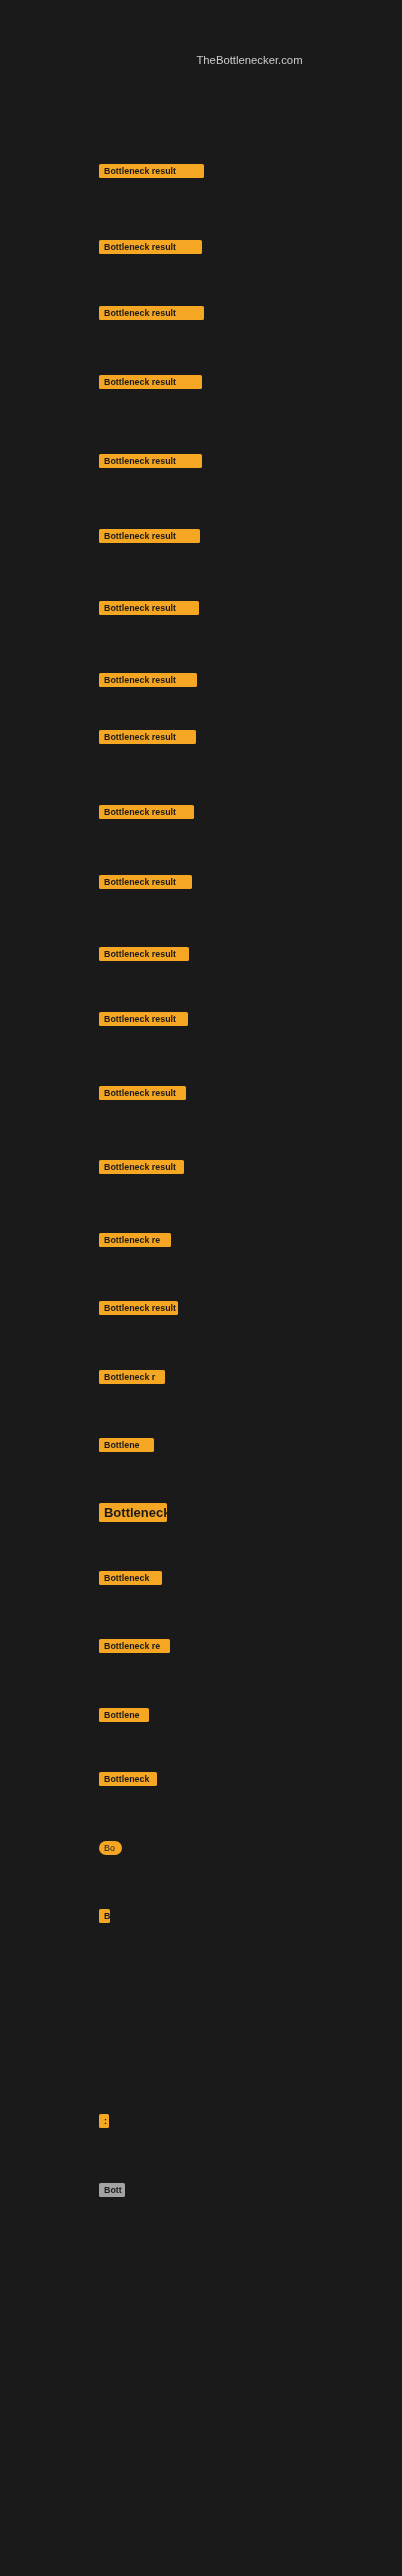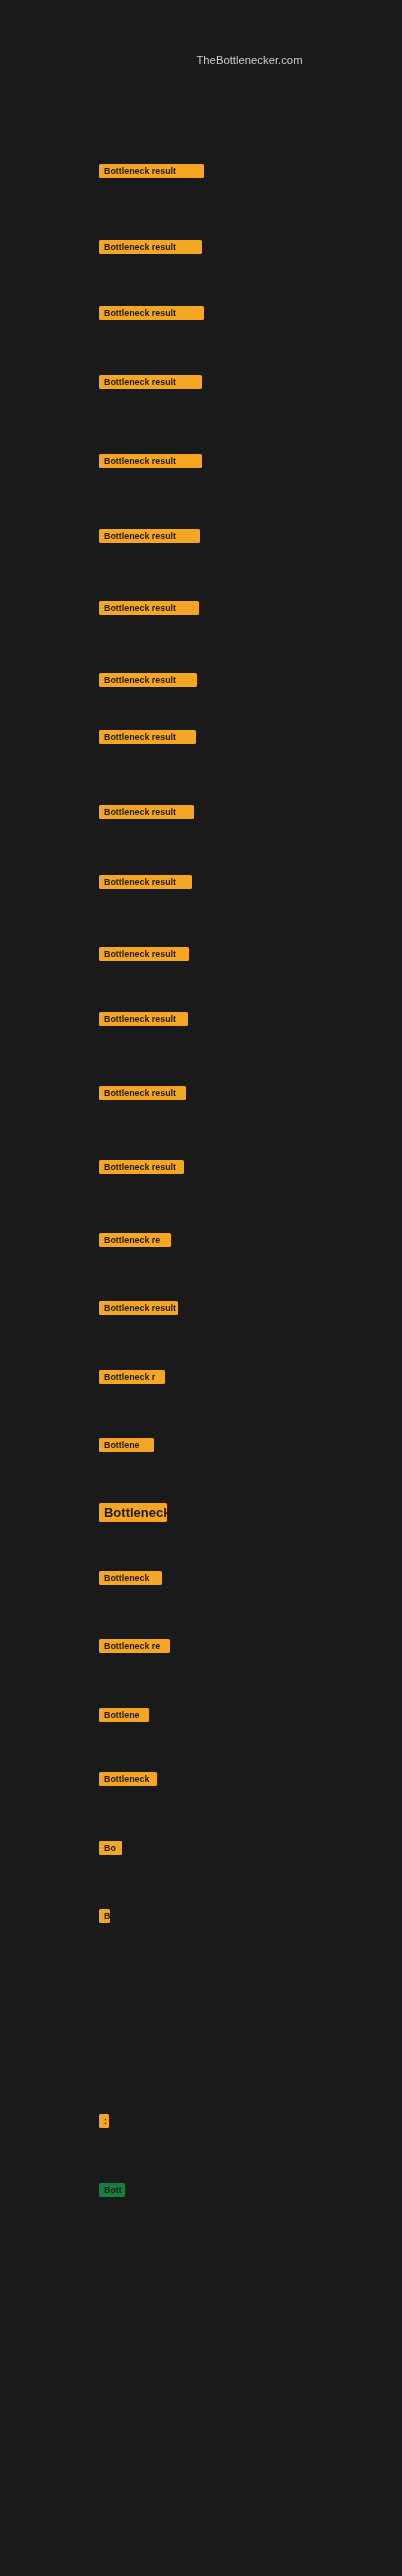--- a/index.html
+++ b/index.html
@@ -50,19 +50,19 @@
       <div style="position: absolute; top: 1042px; left: 3.2px;"><span style="display: inline-block; background-color: rgb(245, 166, 35); color: rgb(26, 26, 26); font-size: 8.9px; font-weight: bold; padding: 2.4px 4.8px; border-radius: 1.6px; white-space: nowrap; overflow: hidden; max-width: 85px; width: 85px;">Bottleneck result</span></div>
       <div style="position: absolute; top: 1115px; left: 3.2px;"><span style="display: inline-block; background-color: rgb(245, 166, 35); color: rgb(26, 26, 26); font-size: 8.9px; font-weight: bold; padding: 2.4px 4.8px; border-radius: 1.6px; white-space: nowrap; overflow: hidden; max-width: 72px; width: 72px;">Bottleneck re</span></div>
       <div style="position: absolute; top: 1183px; left: 3.2px;"><span style="display: inline-block; background-color: rgb(245, 166, 35); color: rgb(26, 26, 26); font-size: 8.9px; font-weight: bold; padding: 2.4px 4.8px; border-radius: 1.6px; white-space: nowrap; overflow: hidden; max-width: 79px; width: 79px;">Bottleneck result</span></div>
       <div style="position: absolute; top: 1252px; left: 3.2px;"><span style="display: inline-block; background-color: rgb(245, 166, 35); color: rgb(26, 26, 26); font-size: 8.9px; font-weight: bold; padding: 2.4px 4.8px; border-radius: 1.6px; white-space: nowrap; overflow: hidden; max-width: 66px; width: 74px;">Bottleneck r</span></div>
       <div style="position: absolute; top: 1320px; left: 3.2px;"><span style="display: inline-block; background-color: rgb(245, 166, 35); color: rgb(26, 26, 26); font-size: 8.9px; font-weight: bold; padding: 2.4px 4.8px; border-radius: 1.6px; white-space: nowrap; overflow: hidden; max-width: 55px; width: 55px;">Bottlene</span></div>
       <div style="position: absolute; top: 1385px; left: 3.2px;"><span style="display: inline-block; background-color: rgb(245, 166, 35); color: rgb(26, 26, 26); font-size: 13px; font-weight: bold; padding: 2.4px 4.8px; border-radius: 1.6px; white-space: nowrap; overflow: hidden; max-width: 68px; width: 68px;">Bottleneck n</span></div>
       <div style="position: absolute; top: 1453px; left: 3.2px;"><span style="display: inline-block; background-color: rgb(245, 166, 35); color: rgb(26, 26, 26); font-size: 8.9px; font-weight: bold; padding: 2.4px 4.8px; border-radius: 1.6px; white-space: nowrap; overflow: hidden; max-width: 63px; width: 63px;">Bottleneck</span></div>
       <div style="position: absolute; top: 1521px; left: 3.2px;"><span style="display: inline-block; background-color: rgb(245, 166, 35); color: rgb(26, 26, 26); font-size: 8.9px; font-weight: bold; padding: 2.4px 4.8px; border-radius: 1.6px; white-space: nowrap; overflow: hidden; max-width: 71px; width: 71px;">Bottleneck re</span></div>
       <div style="position: absolute; top: 1590px; left: 3.2px;"><span style="display: inline-block; background-color: rgb(245, 166, 35); color: rgb(26, 26, 26); font-size: 8.9px; font-weight: bold; padding: 2.4px 4.8px; border-radius: 1.6px; white-space: nowrap; overflow: hidden; max-width: 50px; width: 50px;">Bottlene</span></div>
       <div style="position: absolute; top: 1654px; left: 3.2px;"><span style="display: inline-block; background-color: rgb(245, 166, 35); color: rgb(26, 26, 26); font-size: 8.9px; font-weight: bold; padding: 2.4px 4.8px; border-radius: 1.6px; white-space: nowrap; overflow: hidden; max-width: 58px; width: 58px;">Bottleneck</span></div>
-      <div style="position: absolute; top: 1723px; left: 3.2px;"><span style="display: inline-block; background-color: rgb(245, 166, 35); color: rgb(26, 26, 26); font-size: 8.9px; font-weight: bold; padding: 2.4px 4.8px; border-radius: 1px; white-space: nowrap; overflow: hidden; max-width: 22.5px; width: 22.5px;">Bo</span></div>
+      <div style="position: absolute; top: 1723px; left: 3.2px;"><span style="display: inline-block; background-color: rgb(245, 166, 35); color: rgb(26, 26, 26); font-size: 8.9px; font-weight: normal; padding: 2.4px 4.8px; border-radius: 7px; white-space: nowrap; overflow: hidden; max-width: 22.5px; width: 22.5px;">Bo</span></div>
       <div style="position: absolute; top: 1791px; left: 3.2px;"><span style="display: inline-block; background-color: rgb(245, 166, 35); color: rgb(26, 26, 26); font-size: 8.9px; font-weight: bold; padding: 2.4px 4.8px; border-radius: 1.6px; white-space: nowrap; overflow: hidden; max-width: 11.3px; width: 11.3px;">B</span></div>
       <div style="position: absolute; top: 1996px; left: 3.2px;"><span style="display: inline-block; background-color: rgb(245, 166, 35); color: rgb(26, 26, 26); font-size: 8.9px; font-weight: bold; padding: 2.4px 4.8px; border-radius: 1.6px; white-space: nowrap; overflow: hidden; max-width: 6.4px; width: 6.4px;">:</span></div>
-      <div style="position: absolute; top: 2065px; left: 3.2px;"><span style="display: inline-block; background-color: #15803d; color: rgb(26, 26, 26); font-size: 8.9px; font-weight: bold; padding: 2.4px 4.8px; border-radius: 1.6px; white-space: nowrap; overflow: hidden; max-width: 26px; width: 26px;">Bott</span></div>
+      <div style="position: absolute; top: 2065px; left: 3.2px;"><span style="display: inline-block; background-color: #a3a3a3; color: rgb(26, 26, 26); font-size: 8.9px; font-weight: bold; padding: 2.4px 4.8px; border-radius: 1.6px; white-space: nowrap; overflow: hidden; max-width: 26px; width: 26px;">Bott</span></div>
     </div>
 </div>
 
 
 </body></html>

